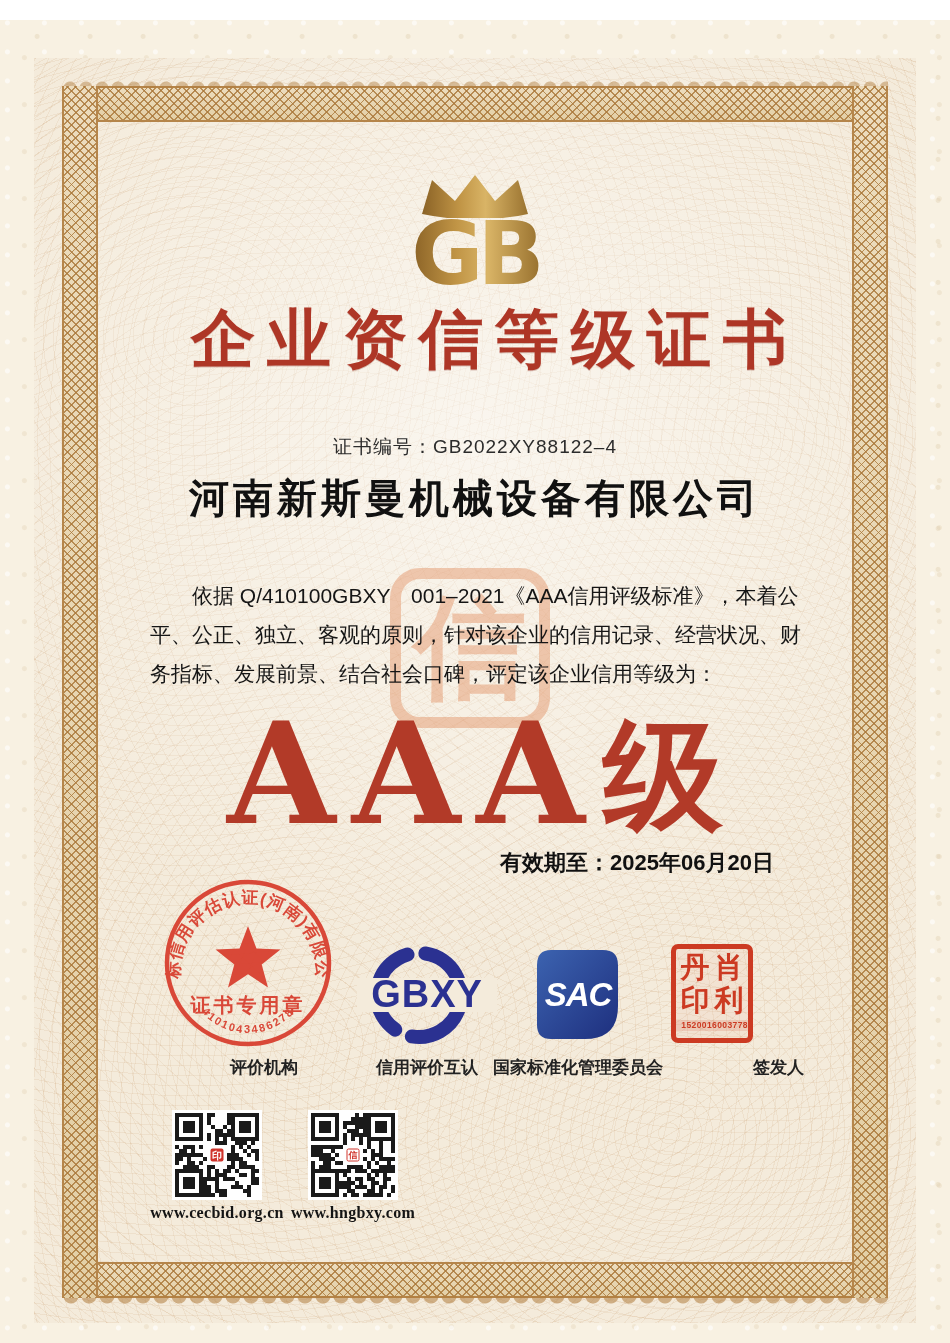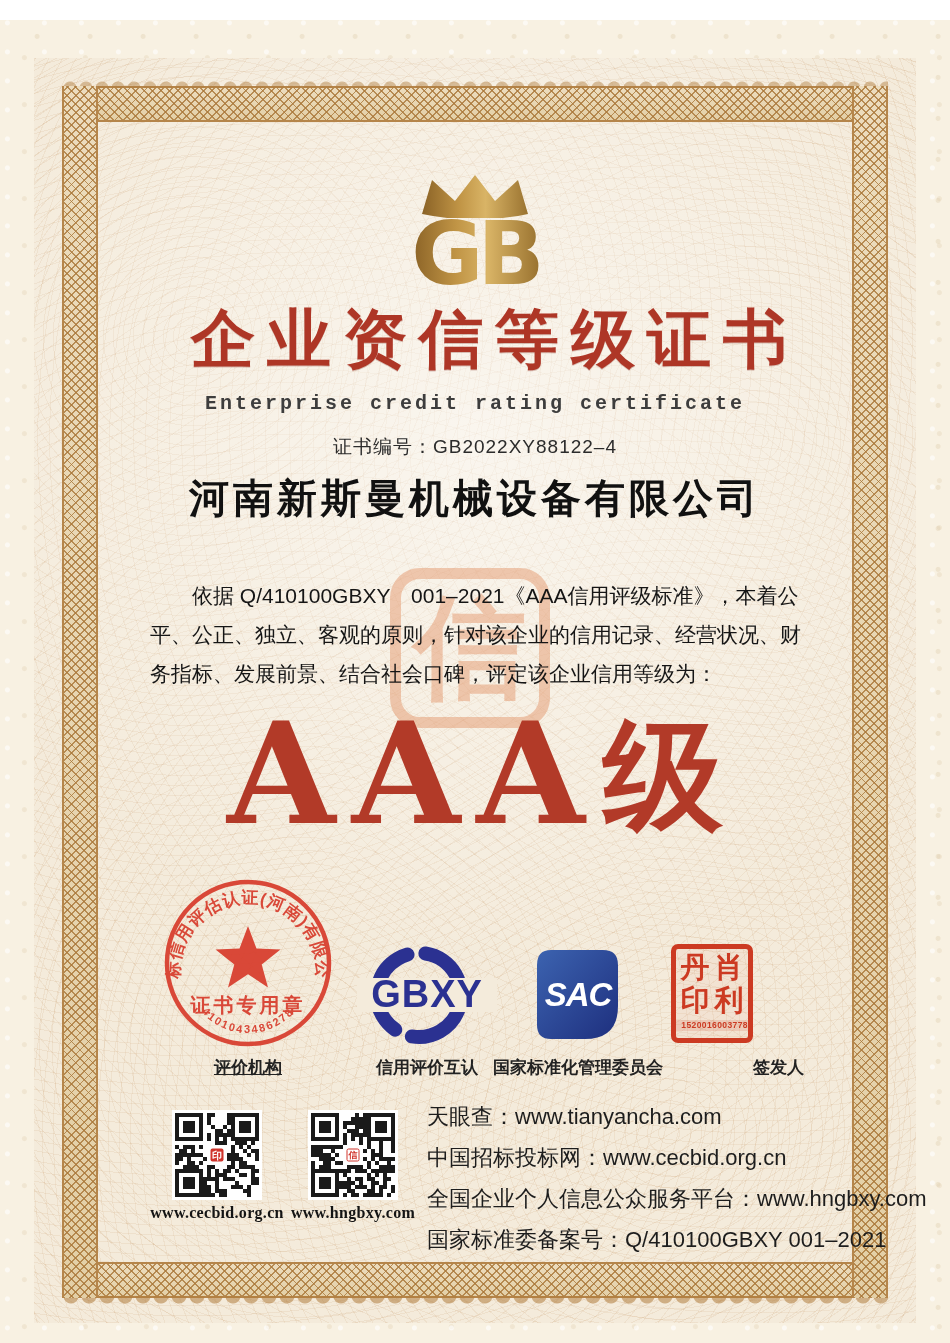--- a/index.html
+++ b/index.html
@@ -140,38 +140,38 @@
           <stop offset="1" stop-color="#9a7330"></stop>
       </linearGradient>
     </defs>
     <path d="M9,42 L19,8 L42,29 L62,3 L82,29 L105,8 L115,42 Q62,53 9,42 Z" fill="url(#goldg)"></path>
   </svg>
   <svg class="gbmono" width="170" height="82" viewBox="0 0 170 82">
     <text x="85" y="72" text-anchor="middle" font-family="'DejaVu Sans', sans-serif" font-size="88" font-weight="bold" letter-spacing="-6" fill="url(#goldg)">GB</text>
   </svg>
 
   <div class="center title">企业资信等级证书</div>
-  <div class="center subtitle">Enterprise credit rating certificate</div>
   <div class="center certno">证书编号：GB2022XY88122–4</div>
   <div class="center company">河南新斯曼机械设备有限公司</div>
 
   <div class="watermark">
     <span>信</span>
   </div>
 
   <div class="para">
     <div class="line">依据 Q/410100GBXY　001–2021《AAA信用评级标准》，本着公</div>
     <div class="line">平、公正、独立、客观的原则，针对该企业的信用记录、经营状况、财</div>
     <div class="line">务指标、发展前景、结合社会口碑，评定该企业信用等级为：</div>
   </div>
 
   <div class="center rating">
     <span class="latin">AAA</span><span class="cjk">级</span>
   </div>
 
+  <div class="date valid">有效期至：2025年06月20日</div>
 
   <svg class="stamp-circle" viewBox="0 0 170 170">
     <defs>
       <path id="arcTop" d="M 17,106 A 69,69 0 1 1 153,106"></path>
       <path id="arcBot" d="M 28,116 A 61,61 0 0 0 142,116"></path>
     </defs>
     <circle cx="85" cy="85" r="81" fill="none" stroke="#d84030" stroke-width="4.5"></circle>
     <text font-size="17" font-weight="bold" fill="#d84030" letter-spacing="1">
       <textPath href="#arcTop" startOffset="50%" text-anchor="middle">冠标信用评估认证(河南)有限公司</textPath>
     </text>
@@ -202,21 +202,21 @@
   <div class="seal">
     <div class="chars">
       <span>丹</span>
       <span>肖</span>
       <span>印</span>
       <span>利</span>
     </div>
     <div class="num">1520016003778</div>
   </div>
 
-  <div class="stamp-label" style="left:163px;width:170px;text-decoration:underline;">评价机构</div>
+  <div class="stamp-label" style="left:179px;width:170px;">评价机构</div>
   <div class="stamp-label" style="left:357px;width:140px;">信用评价互认</div>
   <div class="stamp-label" style="left:488px;width:180px;">国家标准化管理委员会</div>
   <div class="stamp-label" style="left:704px;width:100px;text-align:right;">签发人</div>
 
   <div class="qr qr1">
     <svg viewBox="0 0 21 21" shape-rendering="crispEdges">
         <rect x="0" y="0" width="1" height="1" fill="#1a1a1a"></rect>
         <rect x="1" y="0" width="1" height="1" fill="#1a1a1a"></rect>
         <rect x="2" y="0" width="1" height="1" fill="#1a1a1a"></rect>
         <rect x="3" y="0" width="1" height="1" fill="#1a1a1a"></rect>
@@ -700,19 +700,13 @@
         <rect x="17" y="20" width="1" height="1" fill="#1a1a1a"></rect>
         <rect x="19" y="20" width="1" height="1" fill="#1a1a1a"></rect>
       </svg>
     <span class="qricon">
         <span>信</span>
       </span>
   </div>
   <div class="qr-caption qc1">www.cecbid.org.cn</div>
   <div class="qr-caption qc2">www.hngbxy.com</div>
 
-  <div class="flines">
-    <div class="fline">天眼查：www.tianyancha.com</div>
-    <div class="fline">中国招标投标网：www.cecbid.org.cn</div>
-    <div class="fline">全国企业个人信息公众服务平台：www.hngbxy.com</div>
-    <div class="fline">国家标准委备案号：Q/410100GBXY  001–2021</div>
-  </div>
 </div>
 
 </body></html>

